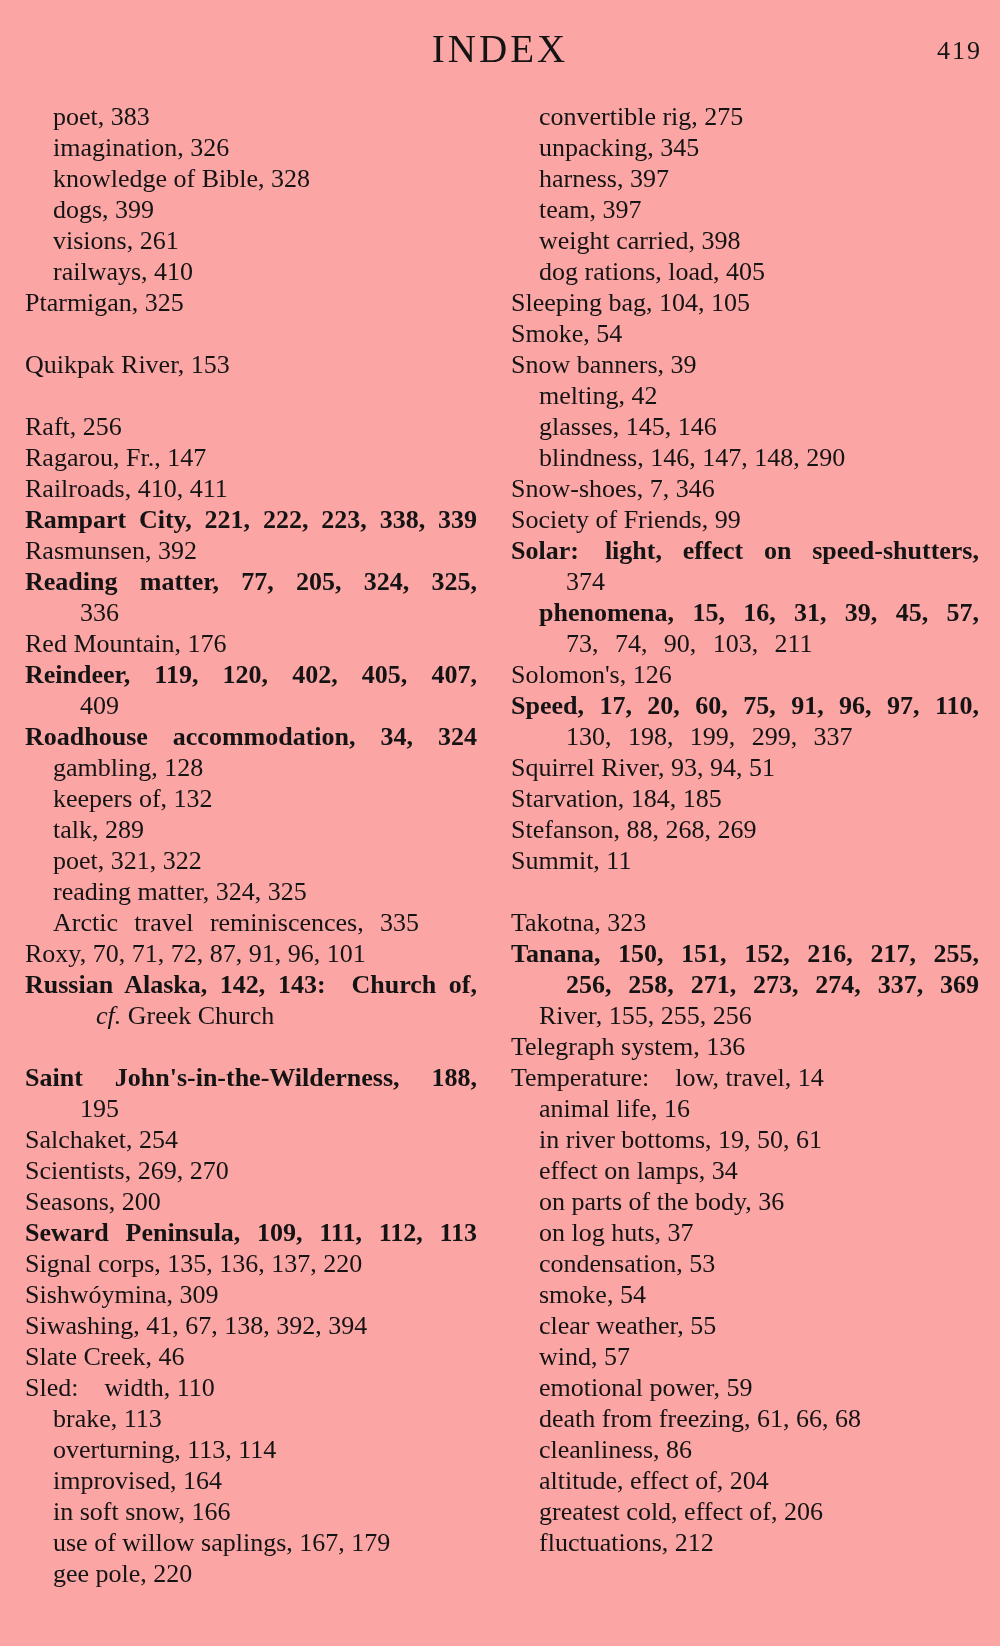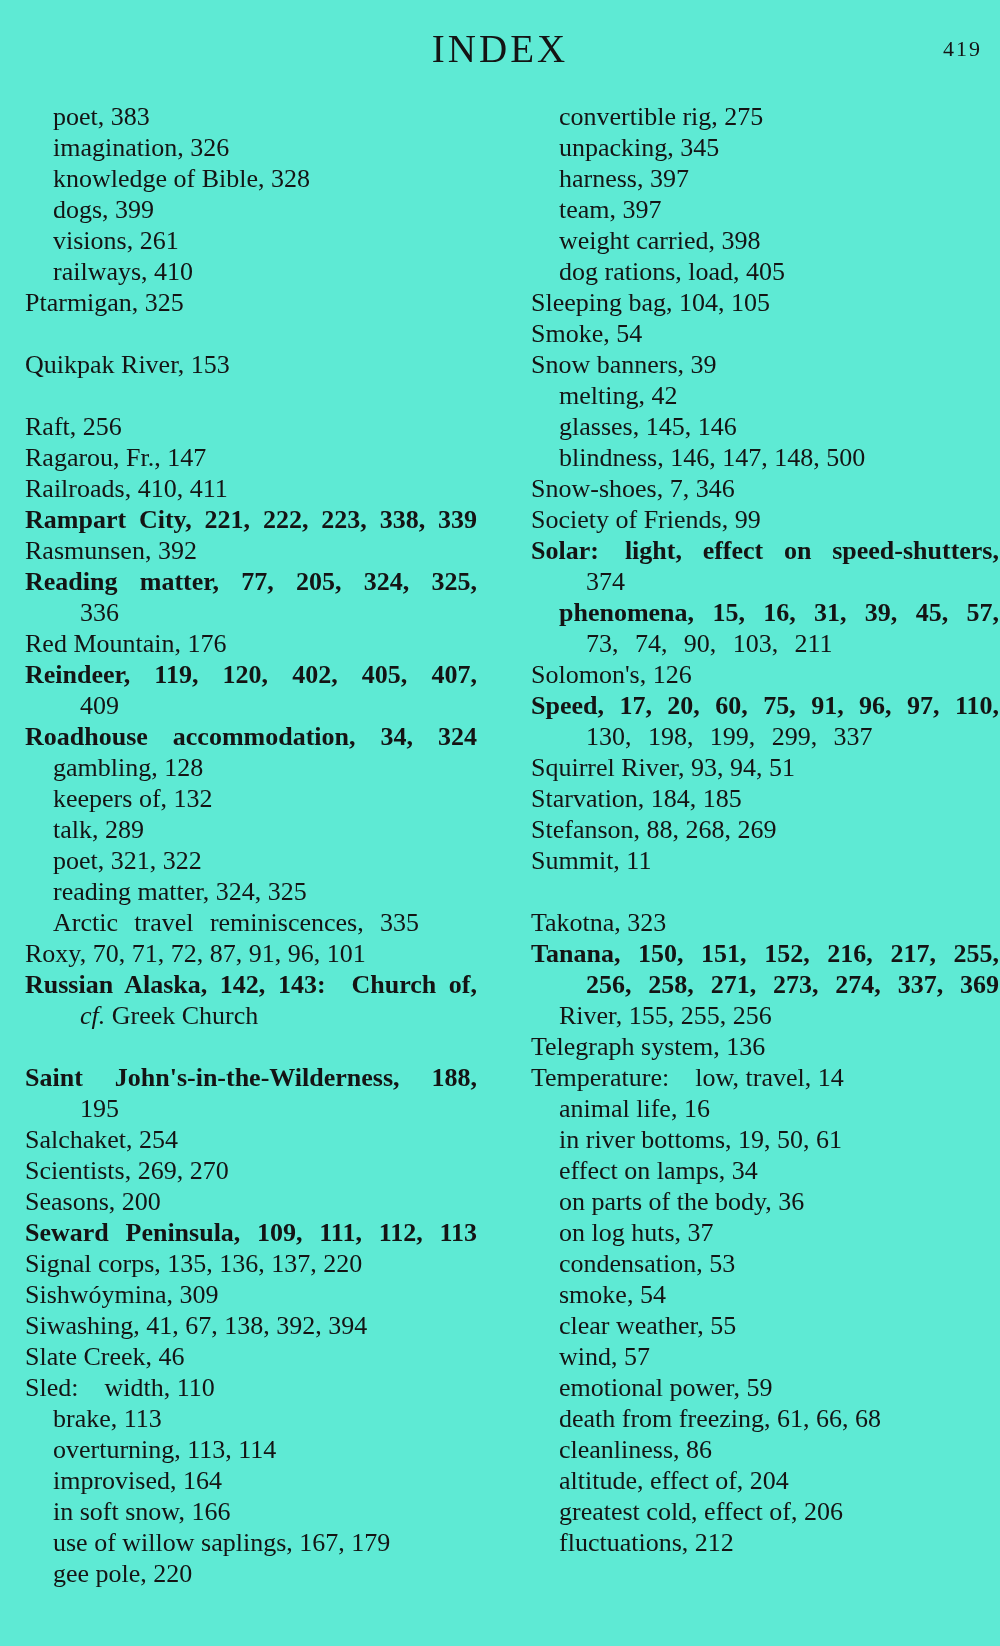--- a/index.html
+++ b/index.html
@@ -1,48 +1,48 @@
 <!DOCTYPE html>
 <html><head>
 <meta charset="utf-8">
 <style>
   html,body{margin:0;padding:0;background:#ffffff;}
   .page{
     position:relative;
     width:1000px;height:1646px;
-    background:#5eead4;
+    background:#fca5a5;
     color:#141414;
     font-family:"Liberation Serif", serif;
     overflow:hidden;
   }
   .title{
     position:absolute;left:0;right:0;top:26px;
     text-align:center;
     font-size:39px;
     letter-spacing:3px;
   }
   .pagenum{
     position:absolute;right:18px;top:36px;
-    font-size:22px;
+    font-size:26px;
     letter-spacing:2px;
   }
   .col{position:absolute;top:101px;}
   .col-left{left:25px;width:452px;}
-  .col-right{left:531px;width:468px;}
+  .col-right{left:511px;width:468px;}
   .entry{
     height:31px;line-height:31px;
     font-size:26px;
     white-space:nowrap;
   }
   .indent-1{padding-left:28px;}
   .indent-2{padding-left:55px;}
   .justify{text-align:justify;text-align-last:justify;font-weight:bold;}
   .wide{word-spacing:0.38em;}
   .gap{height:31px;}
-  i{font-style:italic;}
+  i{font-style:italic;margin-left:16px;}
 </style>
 </head>
 <body>
 
 <div class="page">
   <div class="title">INDEX</div>
   <div class="pagenum">419</div>
   <div class="col col-left" id="col-left">
       <div class="entry indent-1">poet, 383</div>
       <div class="entry indent-1">imagination, 326</div>
@@ -98,21 +98,21 @@
       <div class="entry indent-1">unpacking, 345</div>
       <div class="entry indent-1">harness, 397</div>
       <div class="entry indent-1">team, 397</div>
       <div class="entry indent-1">weight carried, 398</div>
       <div class="entry indent-1">dog rations, load, 405</div>
       <div class="entry indent-0">Sleeping bag, 104, 105</div>
       <div class="entry indent-0">Smoke, 54</div>
       <div class="entry indent-0">Snow banners, 39</div>
       <div class="entry indent-1">melting, 42</div>
       <div class="entry indent-1">glasses, 145, 146</div>
-      <div class="entry indent-1">blindness, 146, 147, 148, 500</div>
+      <div class="entry indent-1">blindness, 146, 147, 148, 290</div>
       <div class="entry indent-0">Snow-shoes, 7, 346</div>
       <div class="entry indent-0">Society of Friends, 99</div>
       <div class="entry indent-0 justify">Solar: light, effect on speed-shutters,</div>
       <div class="entry indent-2">374</div>
       <div class="entry indent-1 justify">phenomena, 15, 16, 31, 39, 45, 57,</div>
       <div class="entry indent-2 wide">73, 74, 90, 103, 211</div>
       <div class="entry indent-0">Solomon's, 126</div>
       <div class="entry indent-0 justify">Speed, 17, 20, 60, 75, 91, 96, 97, 110,</div>
       <div class="entry indent-2 wide">130, 198, 199, 299, 337</div>
       <div class="entry indent-0">Squirrel River, 93, 94, 51</div>

